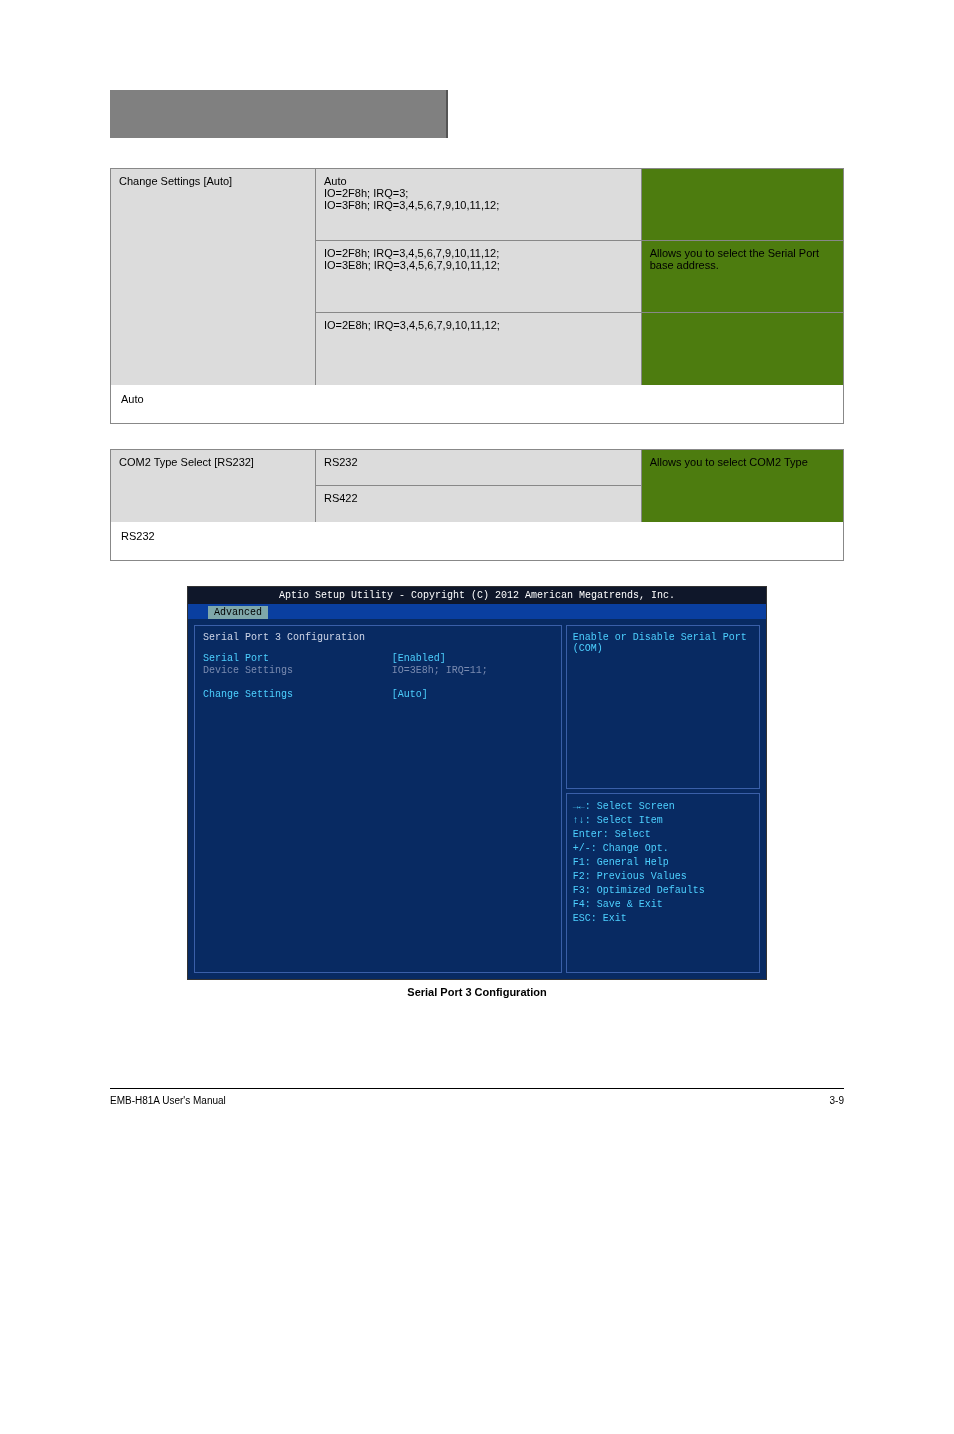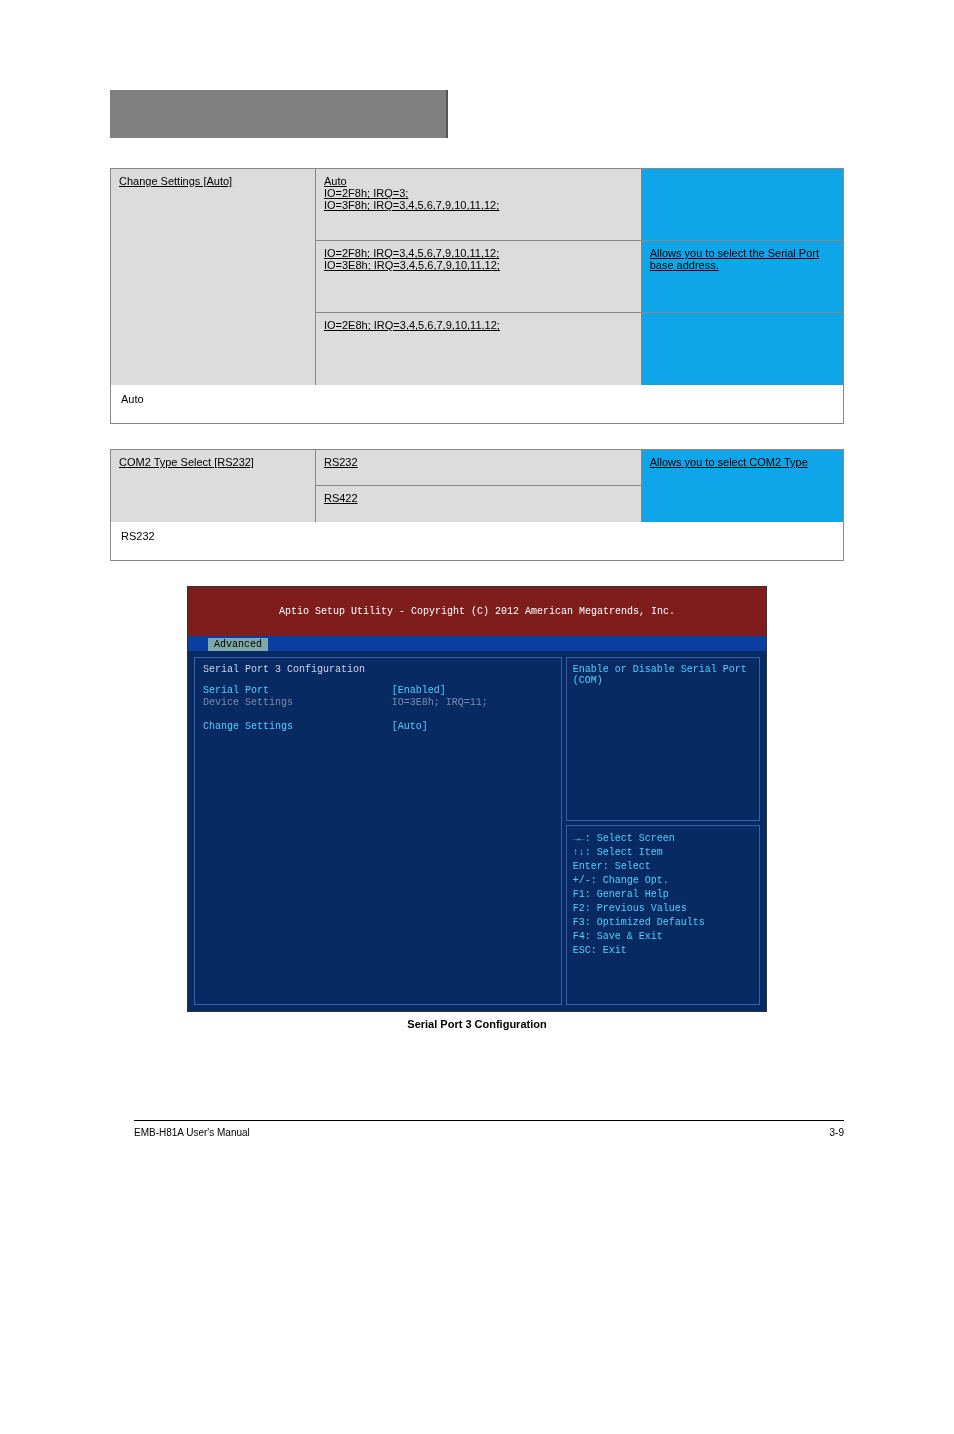--- a/index.html
+++ b/index.html
@@ -35,37 +35,36 @@
     font-style: italic;
   }
   .outer-table {
     width: 100%;
     border: 1px solid #888;
     border-collapse: collapse;
     margin-bottom: 25px;
   }
   .row-main {
     display: flex;
-    text-decoration: underline;
   }
   .col-left {
     width: 28%;
     border-right: 1px solid #888;
     background: #dcdcdc;
     padding: 6px 8px;
     font-size: 11px;
   }
   .col-mid {
     width: 44.5%;
     background: #dcdcdc;
     border-right: 1px solid #888;
   }
   .col-right {
     width: 27.5%;
-    background: #0ea5e9;
+    background: #4d7c0f;
   }
   .sub-cell {
     padding: 6px 8px;
     font-size: 11px;
     border-bottom: 1px solid #888;
     min-height: 72px;
   }
   .sub-cell:last-child { border-bottom: none; }
   .sub-cell.short { min-height: 36px; }
   .fullrow {
@@ -77,24 +76,24 @@
   .bios-shot {
     margin: 20px auto 0;
     width: 580px;
     background: #082a62;
     font-family: "Courier New", monospace;
     font-size: 10px;
     color: #d9e4ff;
     border: 1px solid #333;
   }
   .bios-header {
-    background: #7f1d1d;
+    background: #0f172a;
     color: #fff;
     text-align: center;
-    padding: 19px 0;
+    padding: 3px 0;
     font-size: 10px;
   }
   .bios-tab {
     background: #0a3fa0;
     padding: 2px 0 0 0;
   }
   .bios-tab-inner {
     display: inline-block;
     background: #7fa8aa;
     color: #000;
@@ -153,21 +152,20 @@
     text-align: center;
     font-size: 11px;
     font-weight: bold;
     margin-top: 6px;
   }
   .pgno {
     margin-top: 90px;
     border-top: 1px solid #000;
     padding-top: 6px;
     font-size: 10px;
-    margin-left: 24px;
   }
   .pgno .line2 {
     display: flex;
     justify-content: space-between;
   }
 </style>
 </head>
 <body>
 <div class="page">
 

